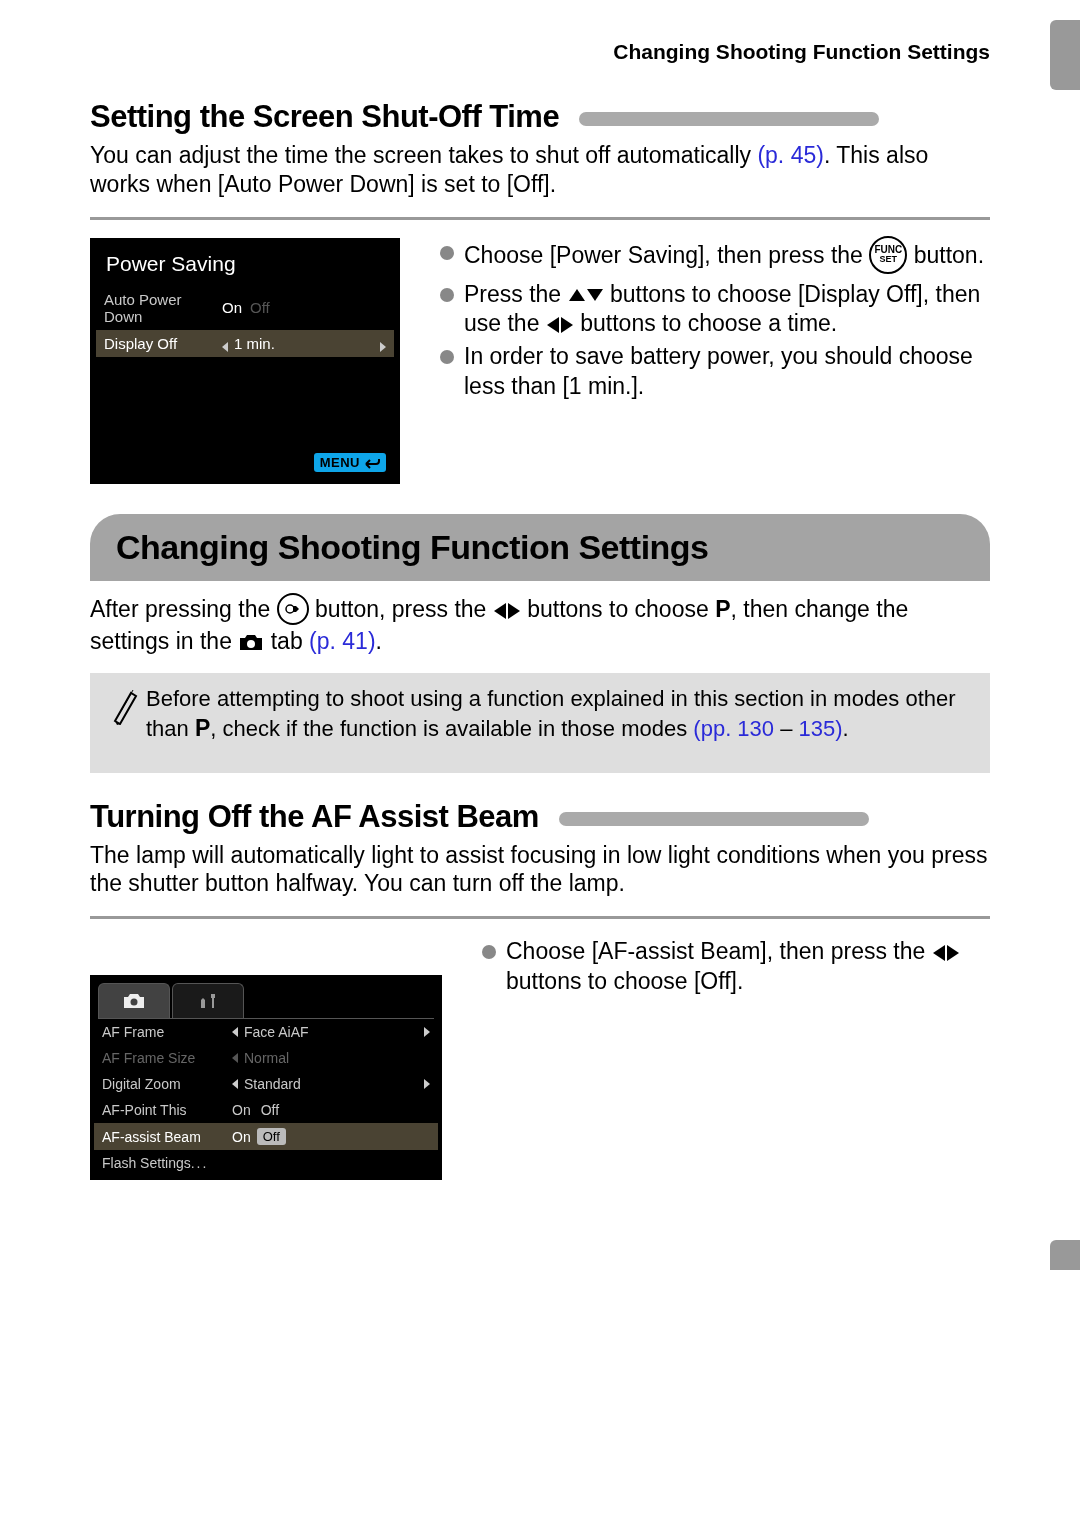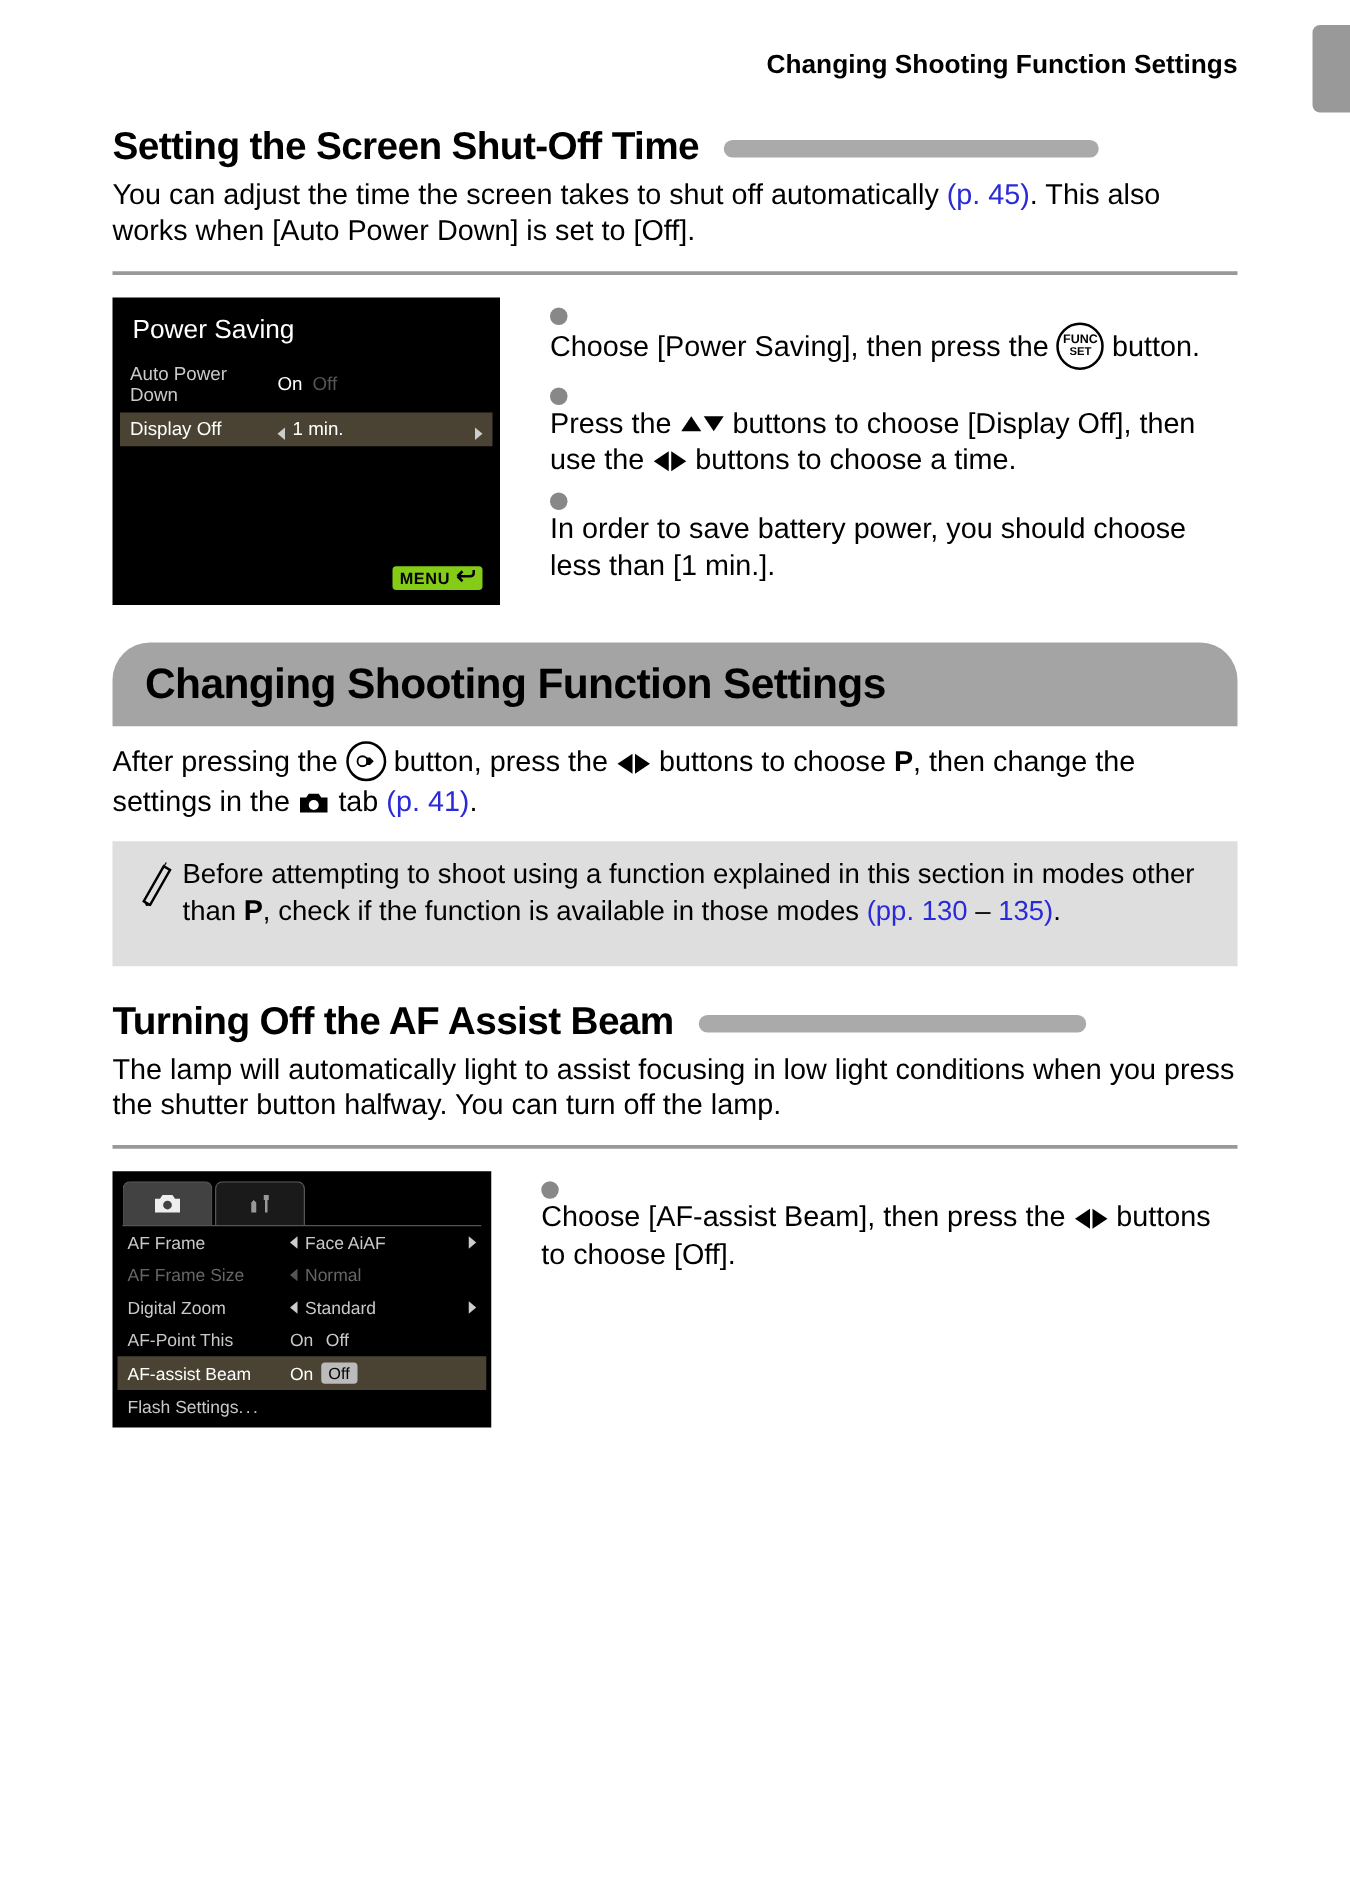--- a/index.html
+++ b/index.html
@@ -76,21 +76,20 @@
   }
   .bullets {
     flex: 1;
   }
   .bullet-row {
     display: flex;
     align-items: flex-start;
     font-size: 23px;
     line-height: 1.28;
     margin-bottom: 4px;
-    flex-direction: column;
   }
   .bullet-dot {
     width: 14px;
     height: 14px;
     min-width: 14px;
     border-radius: 50%;
     background: #888;
     margin: 8px 10px 0 0;
   }
   .func-btn {
@@ -156,22 +155,22 @@
   .lcd-tri-r { border-left: 6px solid #ccc; margin-left: auto; }
   .lcd-val { color: #fff; }
   .lcd-val-dim { color: #555; margin-left: 8px; }
   .lcd-blank { height: 90px; }
   .lcd-menu {
     text-align: right;
     padding: 6px 8px;
   }
   .lcd-menu-badge {
     display: inline-flex;
-    align-items: flex-start;
-    background: #84cc16;
+    align-items: flex-end;
+    background: #0ea5e9;
     color: #000;
     font-weight: bold;
     font-size: 13px;
     padding: 2px 6px;
     border-radius: 3px;
     letter-spacing: 0.5px;
   }
   .lcd-menu-badge svg { margin-left: 4px; }
 
   
@@ -216,24 +215,25 @@
     margin: 8px 0 26px 0;
   }
   .note-icon {
     width: 44px;
     min-width: 44px;
     text-align: center;
   }
 
   
   .lcd2 {
-    width: 303px;
+    width: 352px;
     background: #000;
     padding: 4px;
     box-sizing: border-box;
+    margin-top: 38px;
   }
   .lcd2-tabs {
     display: flex;
     border-bottom: 1px solid #555;
     margin: 4px 4px 0 4px;
   }
   .lcd2-tab {
     flex: 0 0 70px;
     height: 34px;
     border: 1px solid #555;

